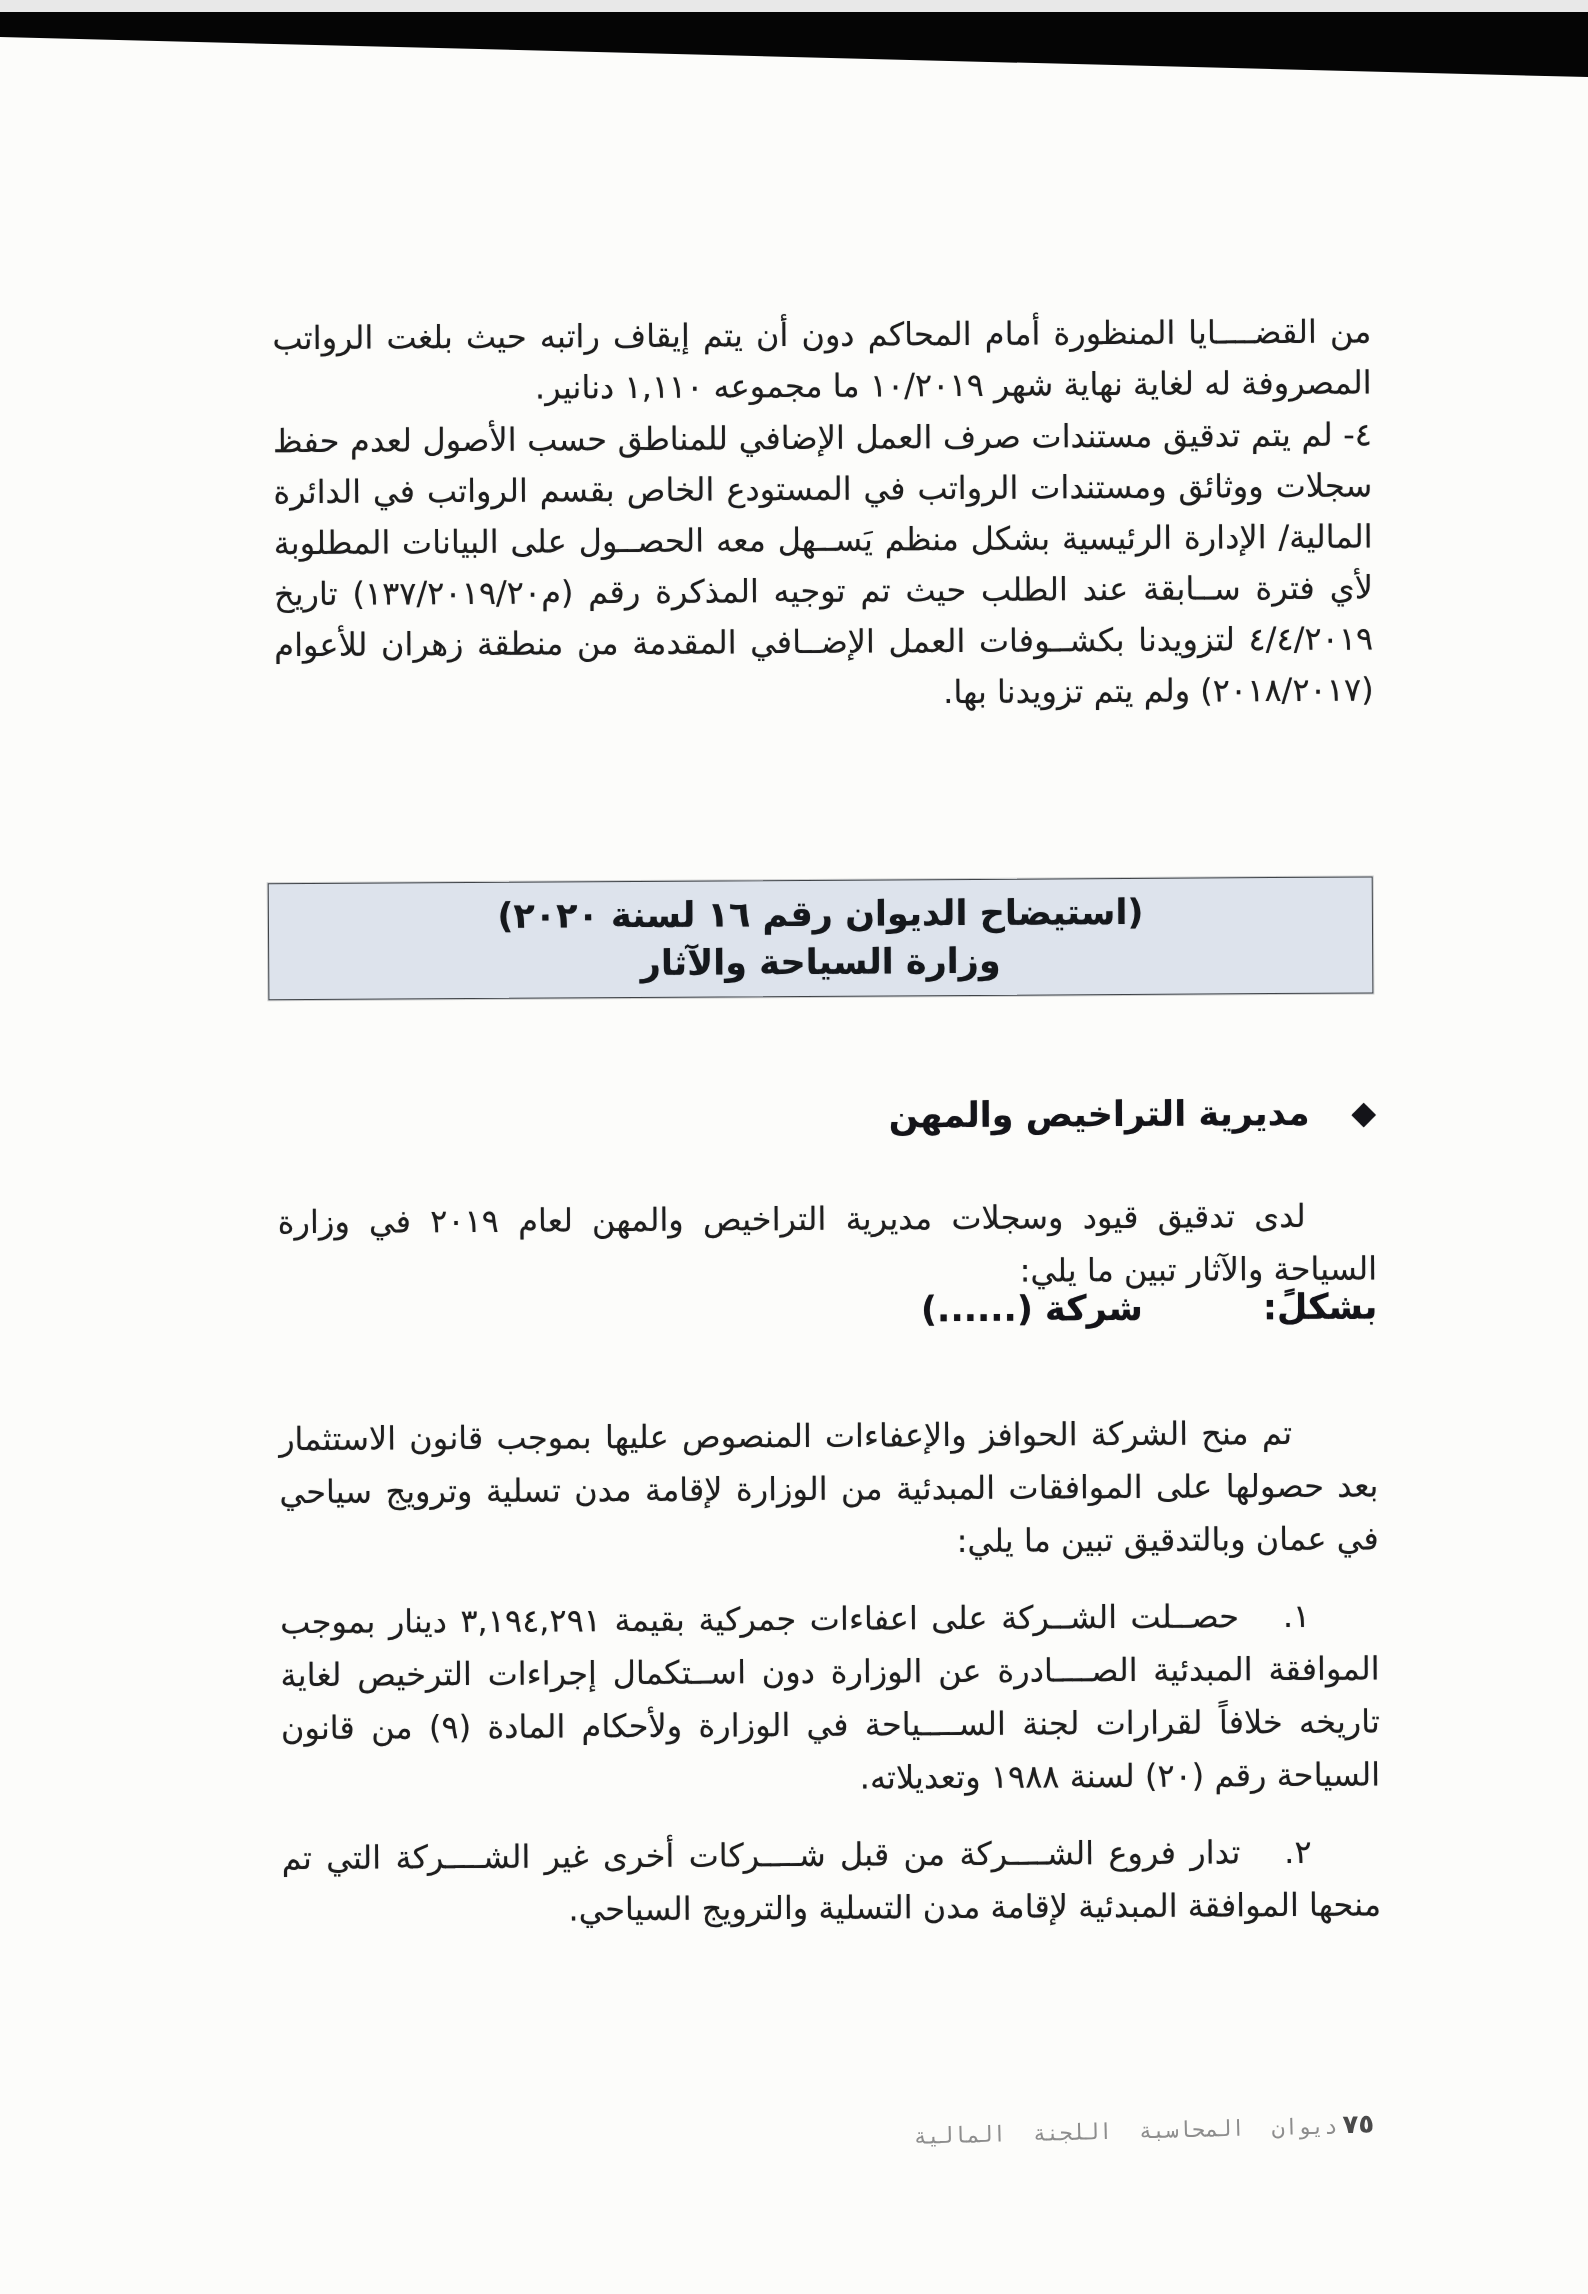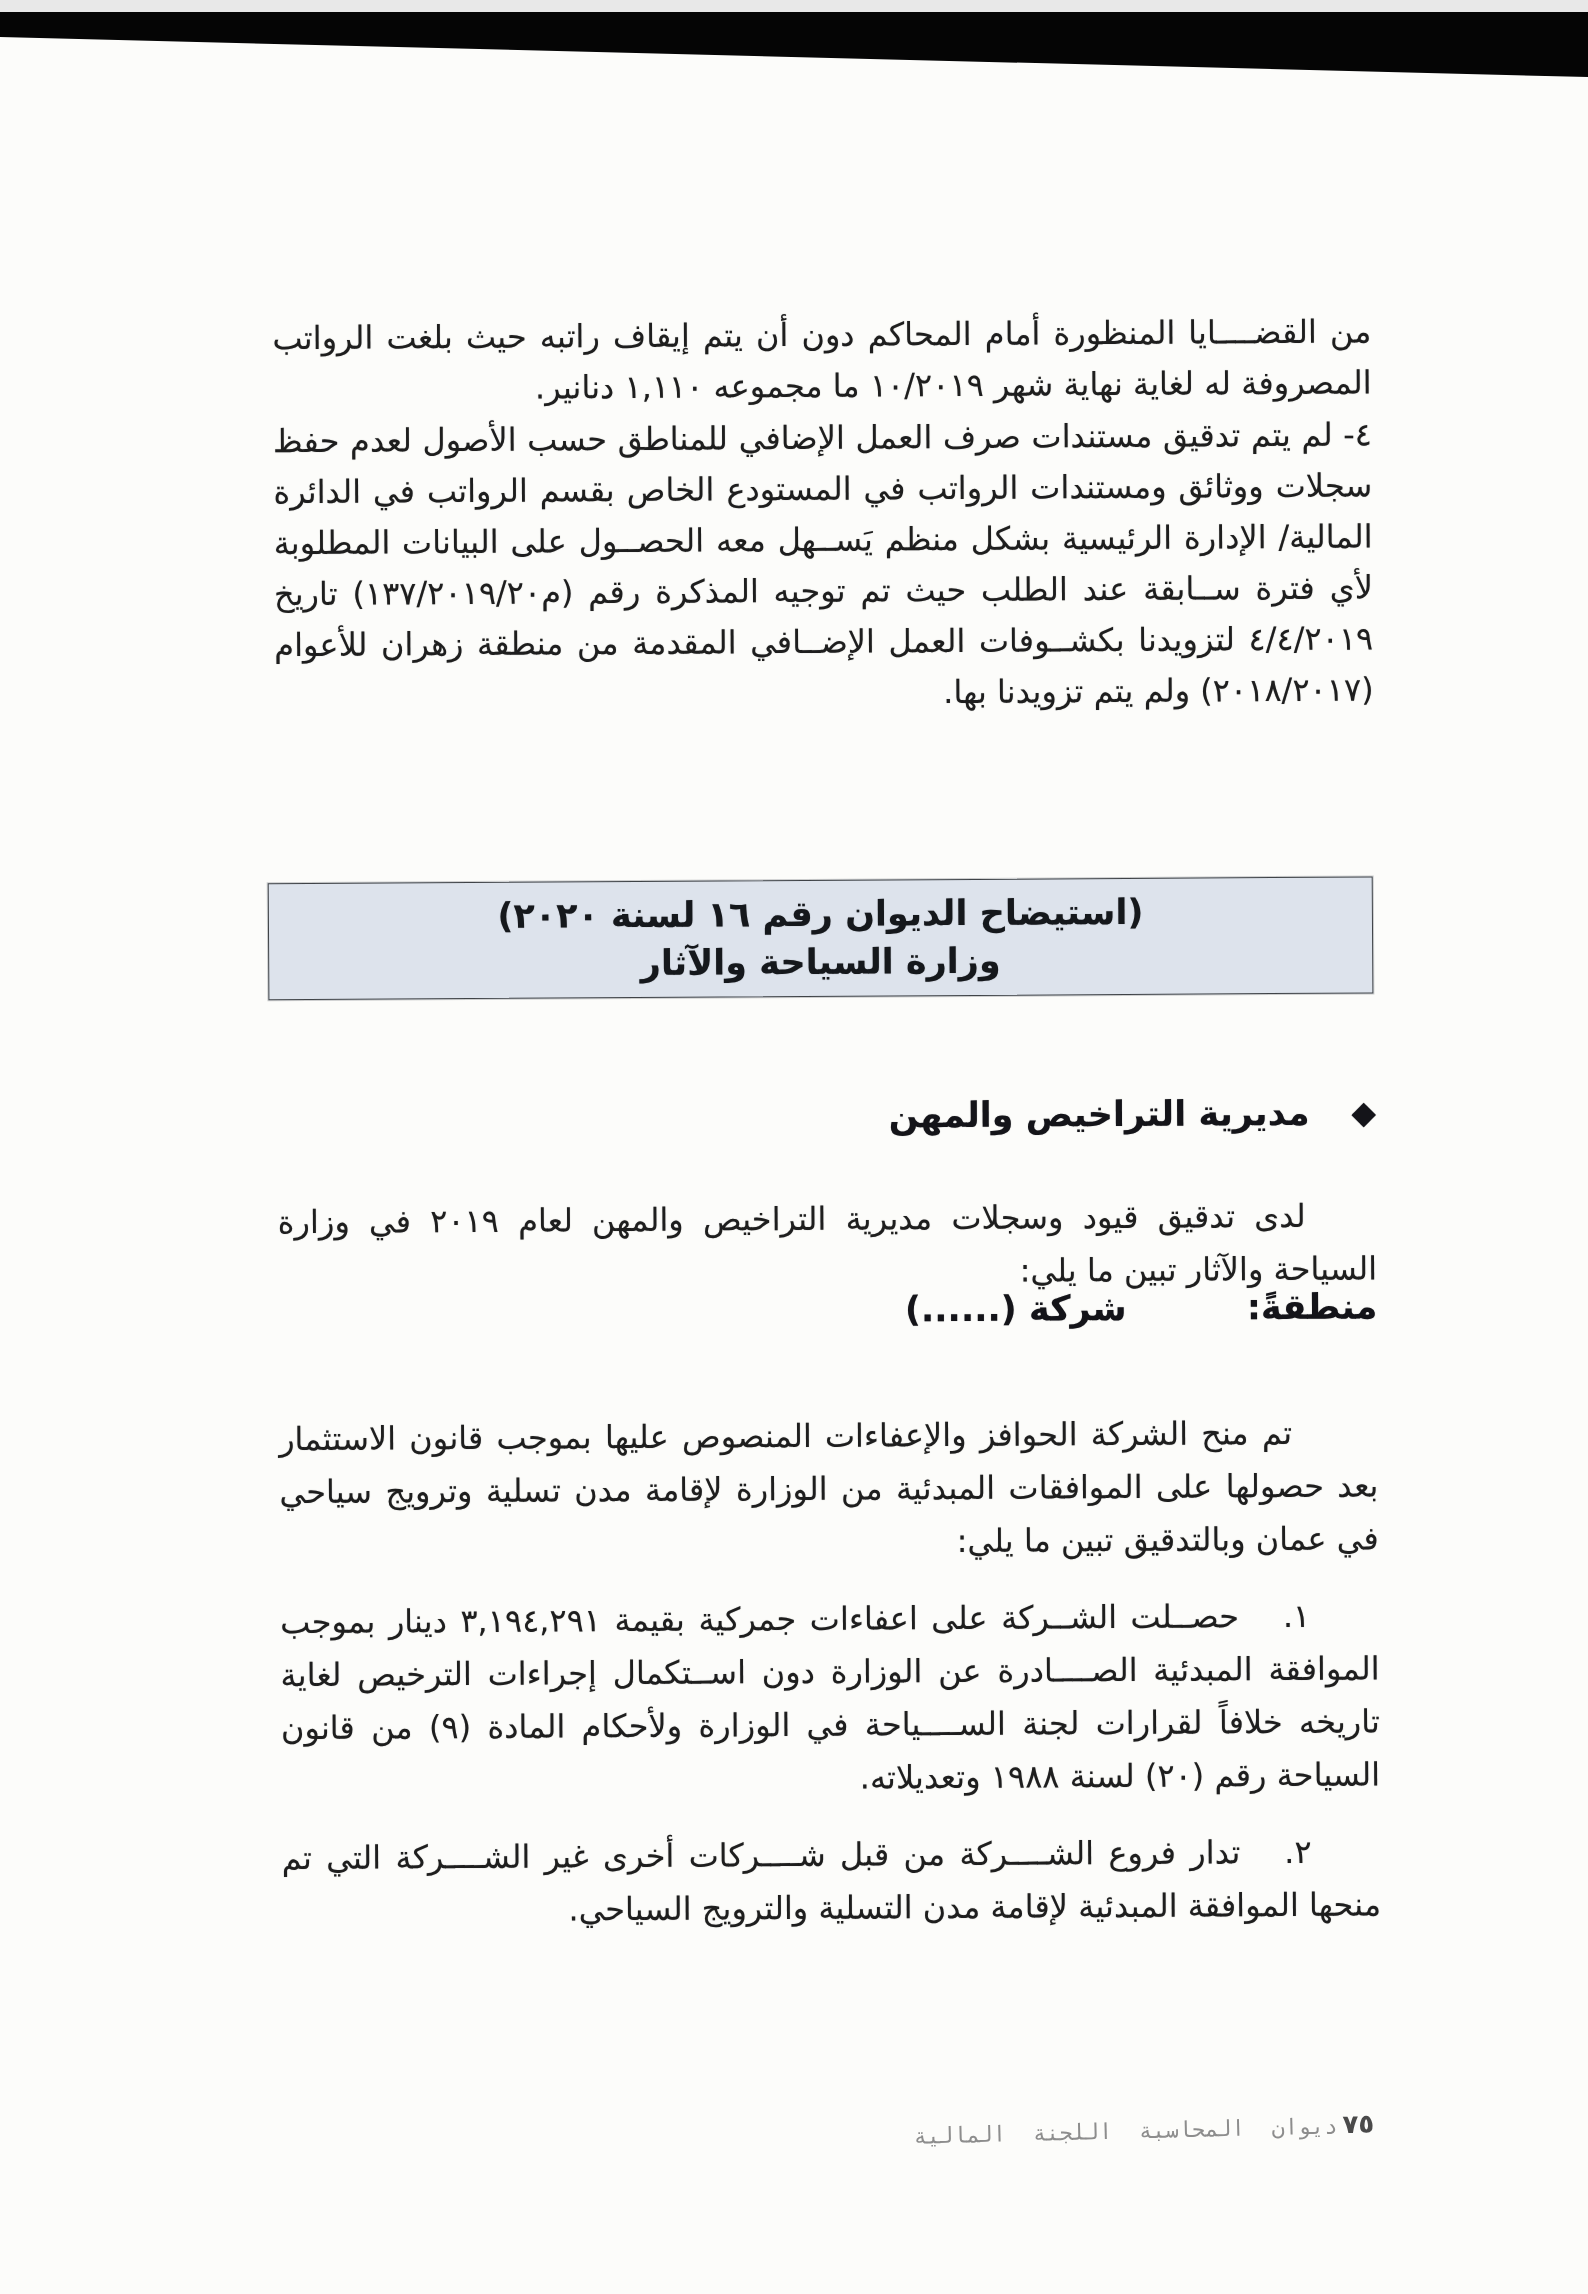--- a/index.html
+++ b/index.html
@@ -96,21 +96,21 @@
     </div>
 
     <div class="section-head">
       <span class="diamond">◆</span>
       <span>مديرية التراخيص والمهن</span>
     </div>
 
     <p class="blk intro">لدى تدقيق قيود وسجلات مديرية التراخيص والمهن لعام ٢٠١٩ في وزارة السياحة والآثار تبين ما يلي:</p>
 
     <div class="first-line">
-      <span class="first-label">منطقةً:</span>
+      <span class="first-label">بشكلً:</span>
       <span>شركة (......)</span>
     </div>
 
     <p class="blk p4">تم منح الشركة الحوافز والإعفاءات المنصوص عليها بموجب قانون الاستثمار بعد حصولها على الموافقات المبدئية من الوزارة لإقامة مدن تسلية وترويج سياحي في عمان وبالتدقيق تبين ما يلي:</p>
 
     <p class="blk item item1">
       <span class="marker">١.</span><span>حصــلت الشــركة على اعفاءات جمركية بقيمة ٣,١٩٤,٢٩١ دينار بموجب الموافقة المبدئية الصــــادرة عن الوزارة دون اســتكمال إجراءات الترخيص لغاية تاريخه خلافاً لقرارات لجنة الســــياحة في الوزارة ولأحكام المادة (٩) من قانون السياحة رقم (٢٠) لسنة ١٩٨٨ وتعديلاته.</span>
     </p>
 
     <p class="blk item item2">

